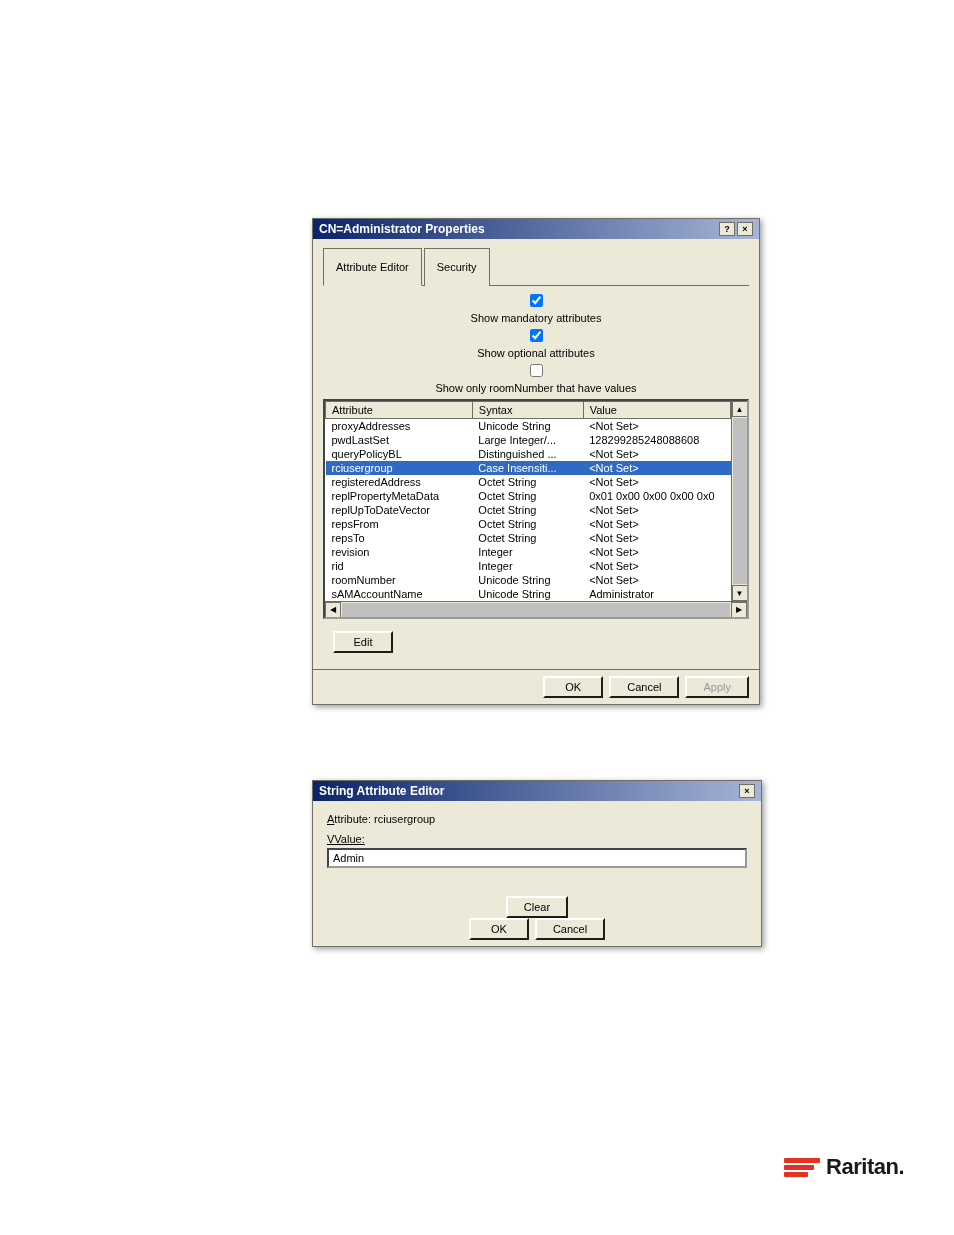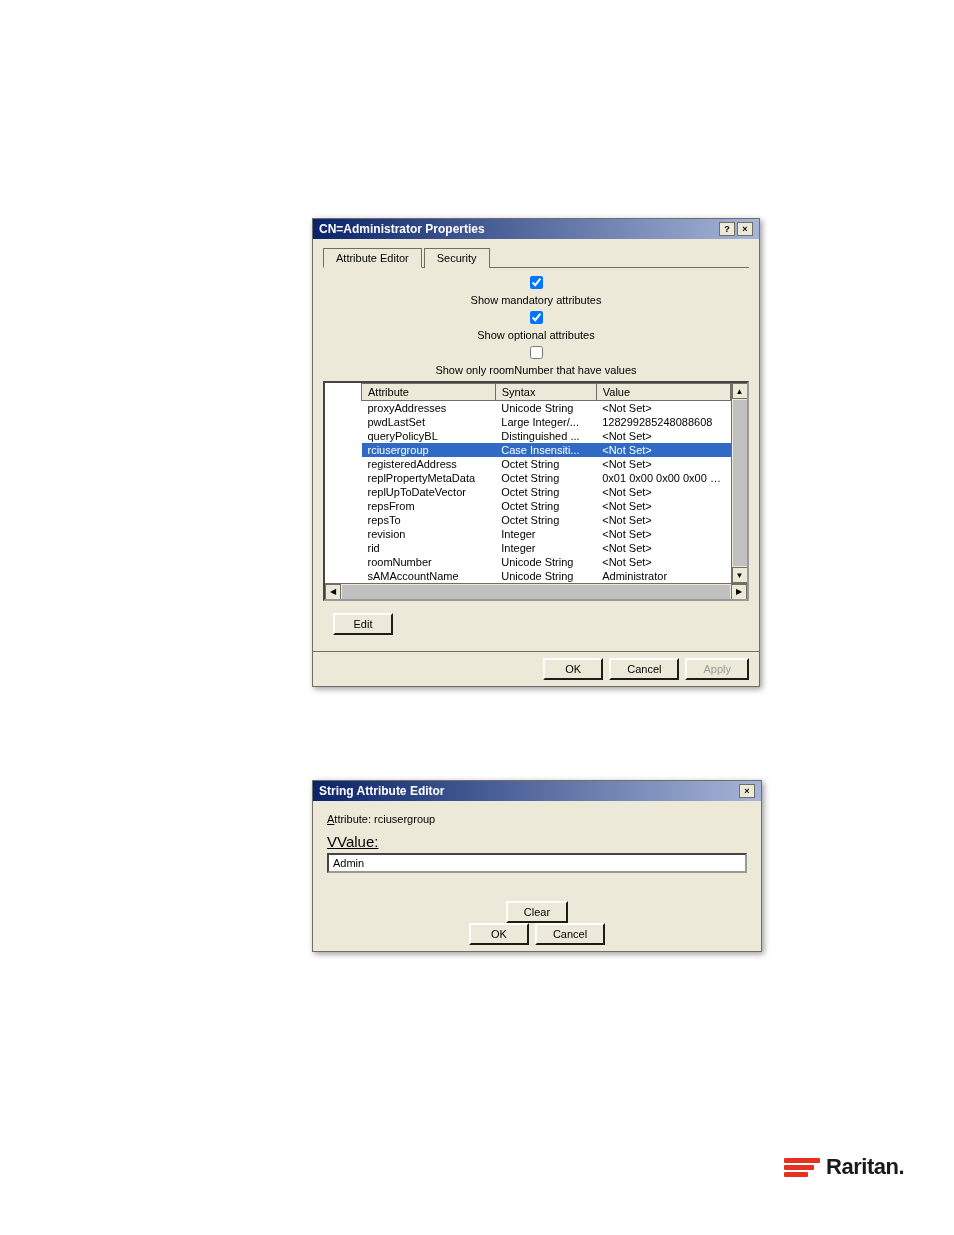--- a/index.html
+++ b/index.html
@@ -57,21 +57,21 @@
       left: 312px;
       top: 218px;
       width: 448px;
     }
     .tab-bar {
       display: flex;
       border-bottom: 1px solid #716f64;
       margin-bottom: 8px;
     }
     .tab {
-      padding: 3px 12px;
+      padding: 12px 12px;
       background: #ece9d8;
       border: 1px solid #716f64;
       border-bottom: none;
       cursor: pointer;
       font-size: 11px;
       margin-right: 2px;
       position: relative;
       top: 1px;
     }
     .tab.active {
@@ -130,21 +130,20 @@
       white-space: nowrap;
       overflow: hidden;
       max-width: 120px;
       text-overflow: ellipsis;
     }
 
     
     .table-scroll-container {
       position: relative;
       display: flex;
-      padding-left: 36px;
     }
     .table-scroll-area {
       flex: 1;
       overflow: hidden;
     }
     .scrollbar-v {
       width: 16px;
       background: #ece9d8;
       border-left: 1px solid #716f64;
       display: flex;
@@ -225,21 +224,21 @@
       padding: 4px 10px;
     }
 
     
     #str-dialog {
       left: 312px;
       top: 780px;
       width: 450px;
     }
     .field-label {
-      font-size: 15px;
+      font-size: 11px;
       margin-bottom: 3px;
     }
     .field-label span {
       text-decoration: underline;
     }
     .text-input {
       width: 100%;
       border: 2px inset #999;
       background: #fff;
       padding: 2px 4px;

